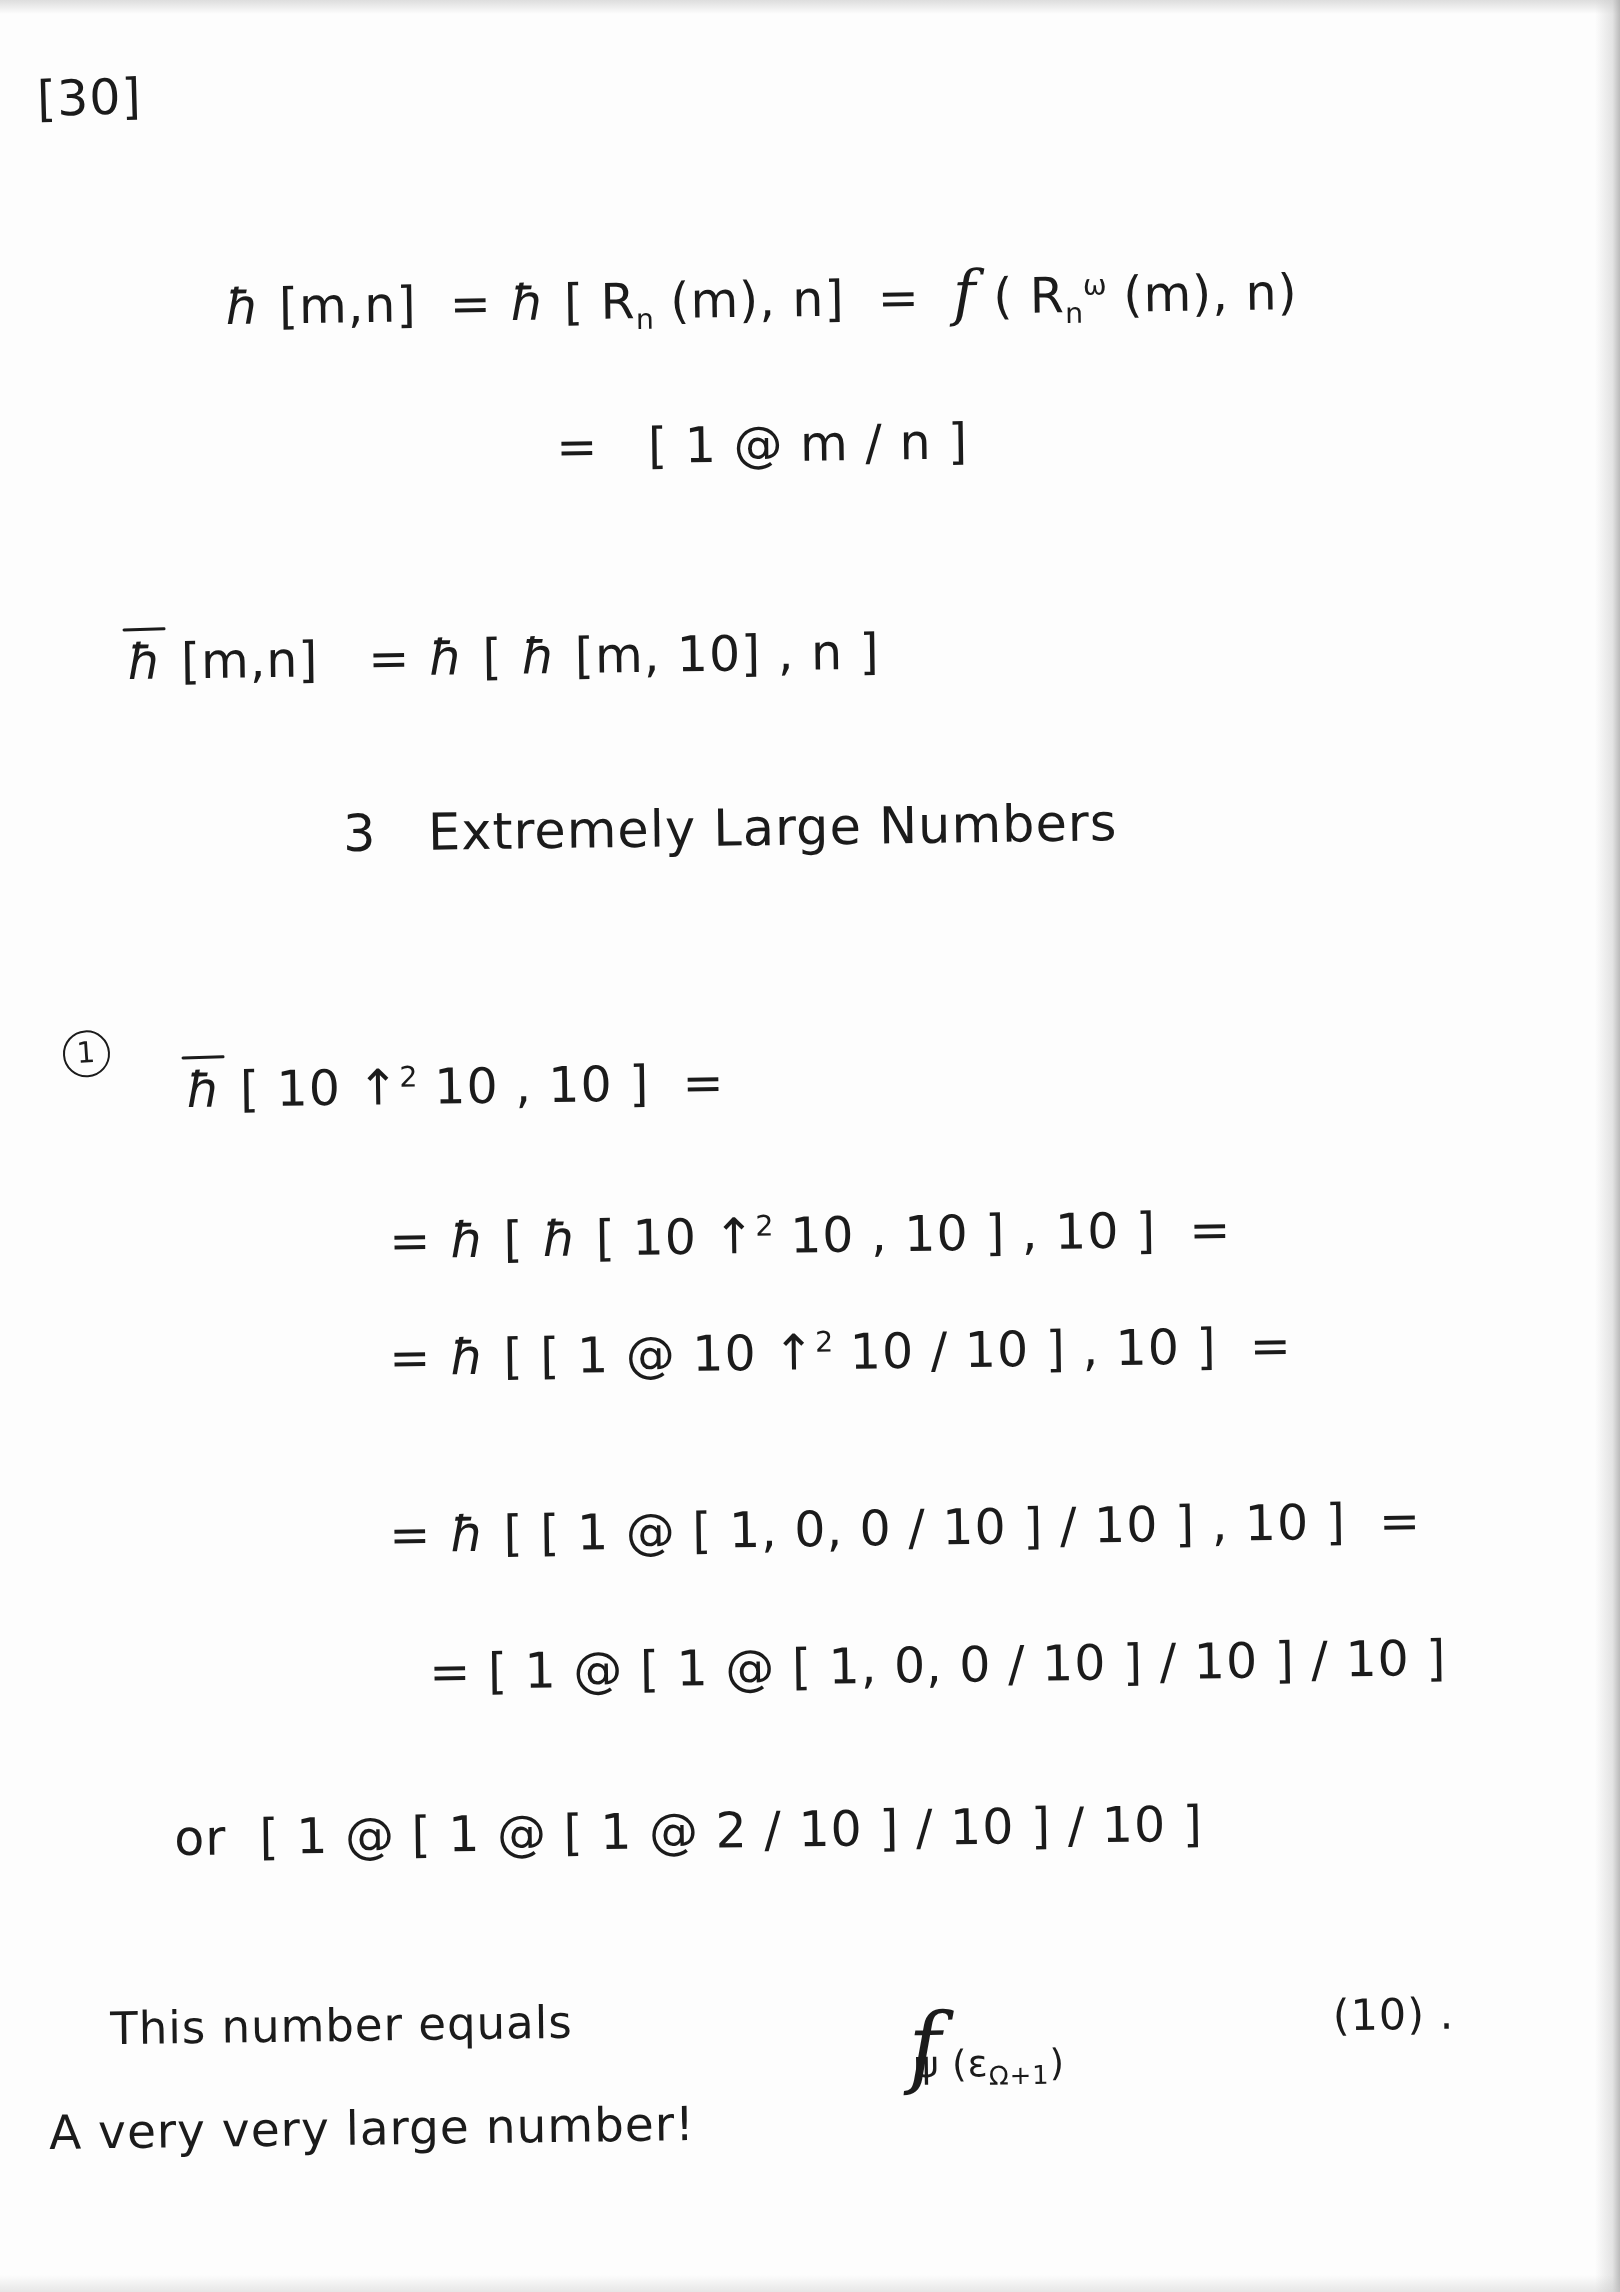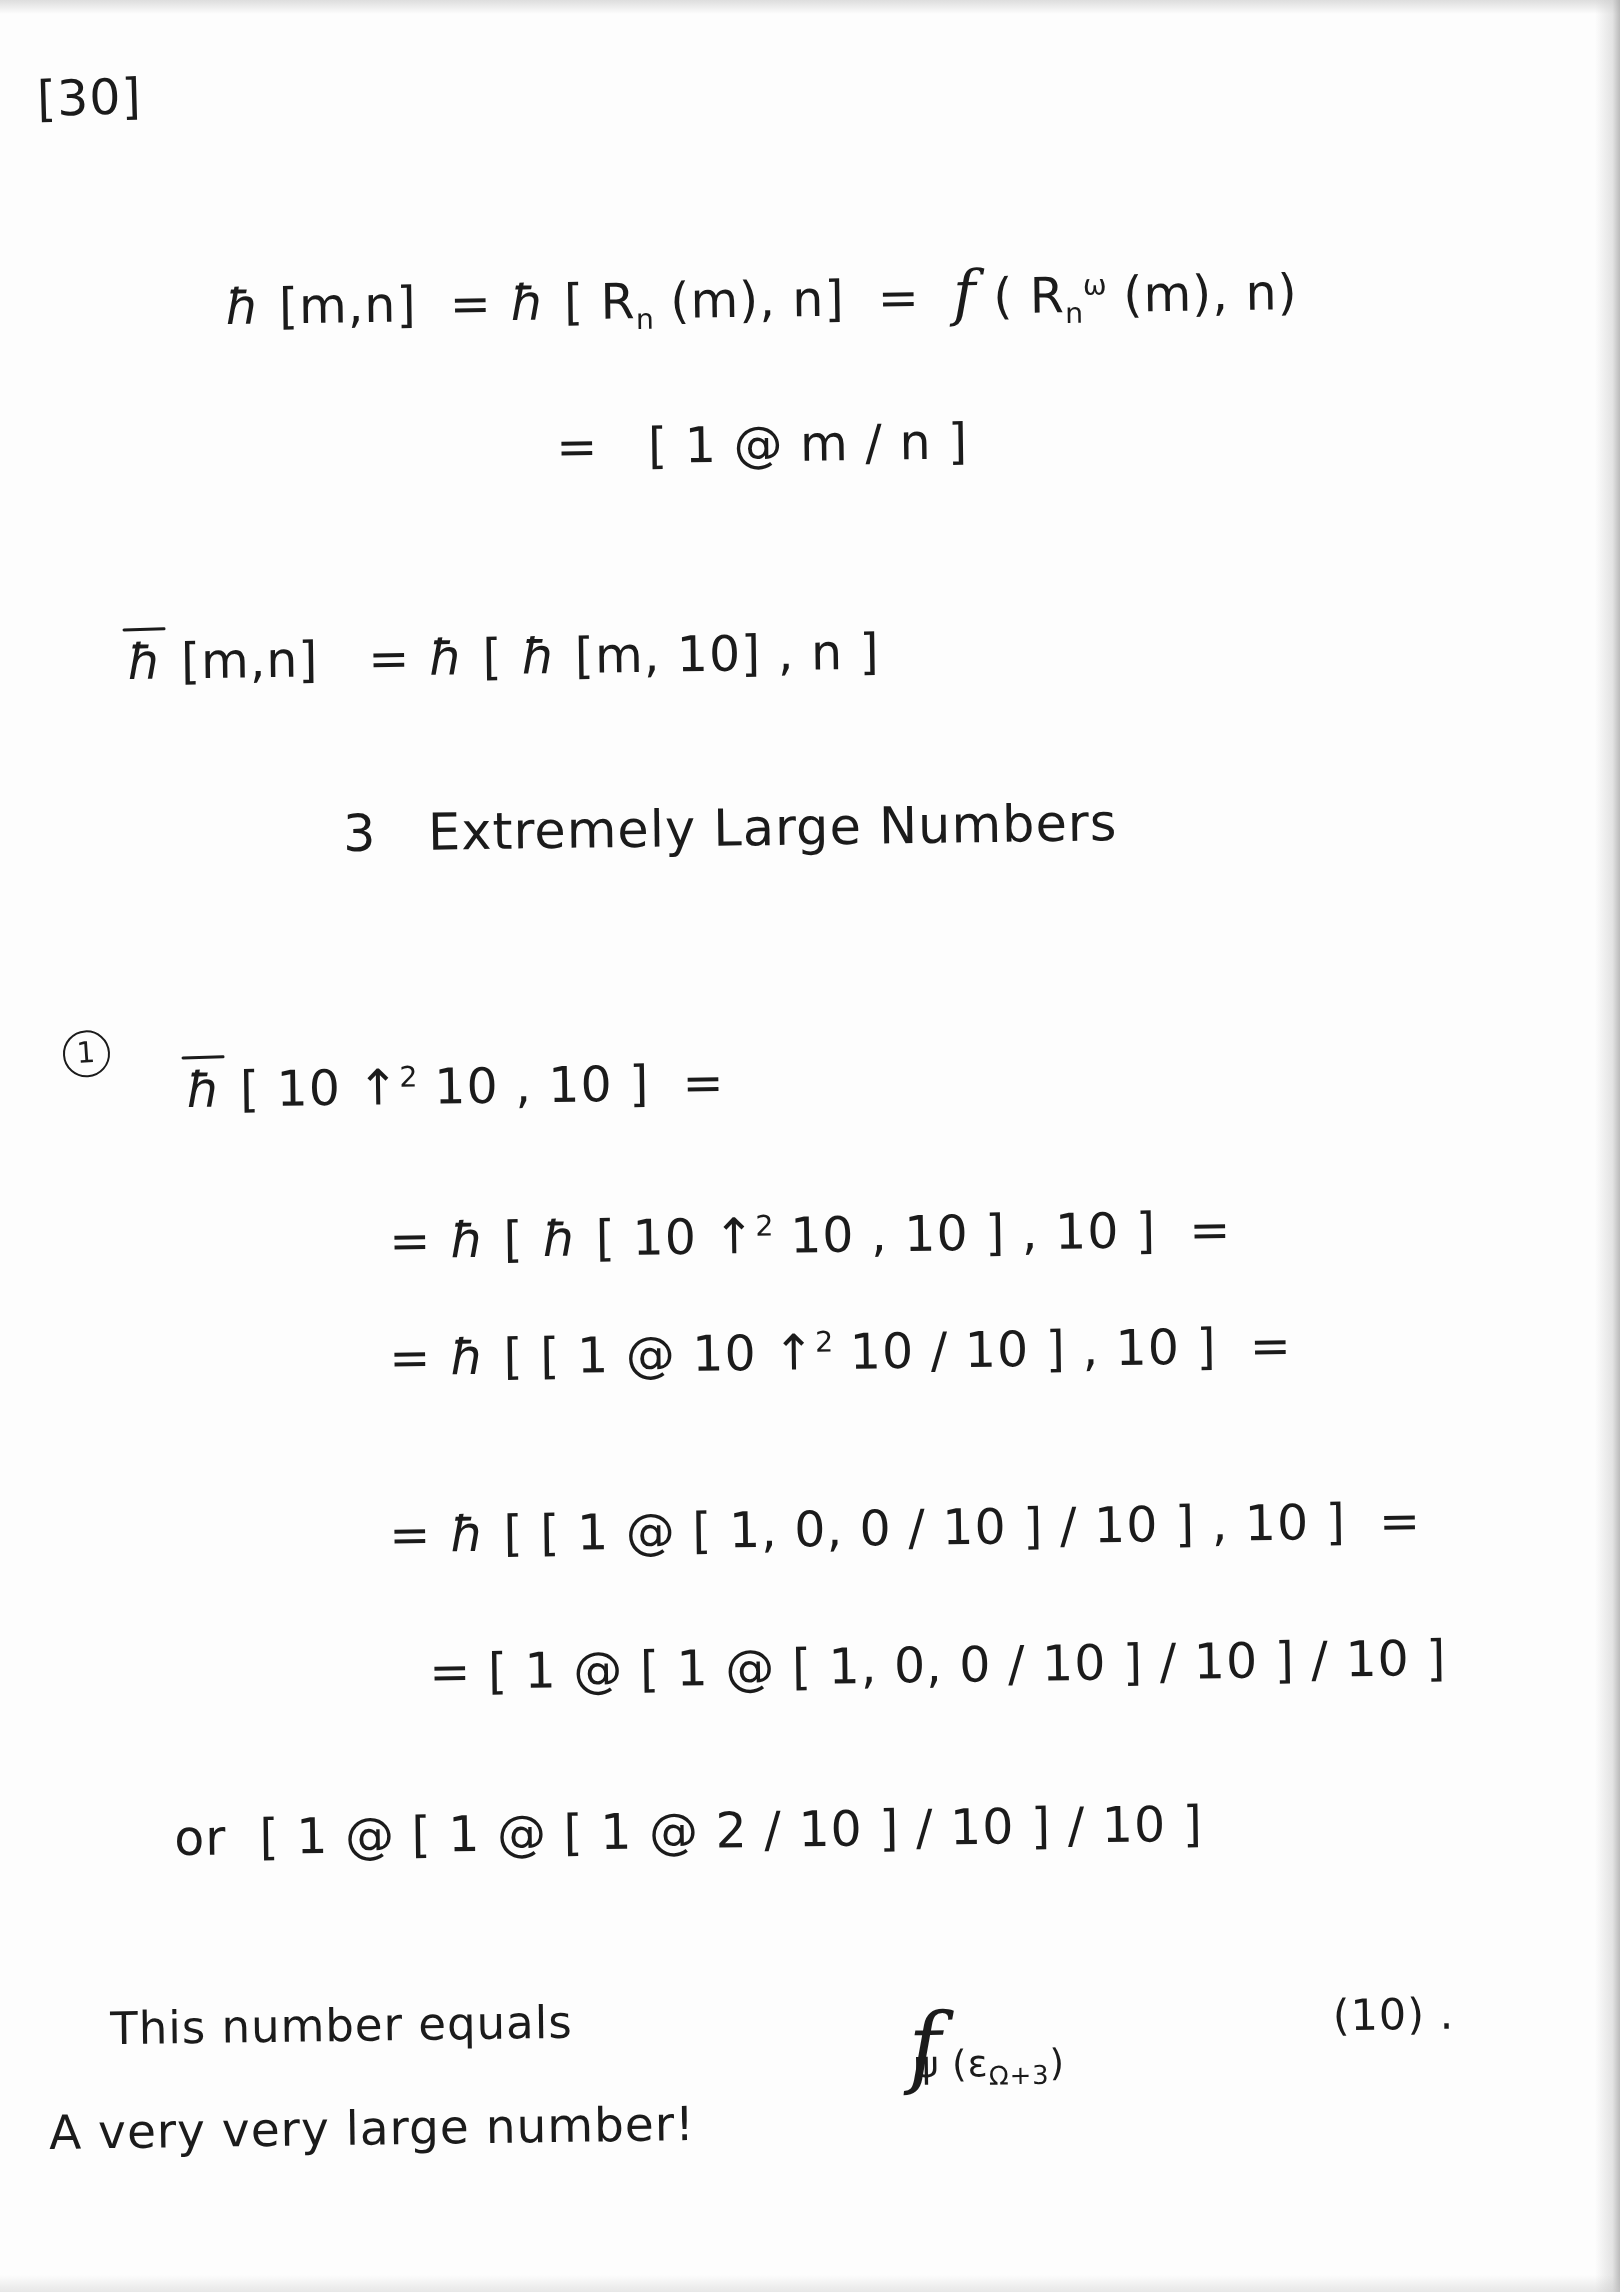--- a/index.html
+++ b/index.html
@@ -168,21 +168,21 @@
 
   <div class="hw sz-body slant" style="left:49px; top:1950px; font-size:45px;">
     <span>This number equals</span>
   </div>
 
   <div class="hw slant" style="left:814px; top:1913px; font-size:71px;">
     <span class="fscript">f</span>
   </div>
 
   <div class="hw slant" style="left:863px; top:2001px; font-size:37px;">
-    <span>ψ (ε</span><span style="font-size:0.7em; vertical-align:sub;">Ω+3</span><span>)</span>
+    <span>ψ (ε</span><span style="font-size:0.7em; vertical-align:sub;">Ω+1</span><span>)</span>
   </div>
 
   <div class="hw slant" style="left:1274px; top:1941px; font-size:43px;">
     <span>(10) .</span>
   </div>
 
   <div class="hw sz-body slant" style="left:49px; top:2105px; font-size:47px;">A very very large number!</div>
 
 </div>
 

